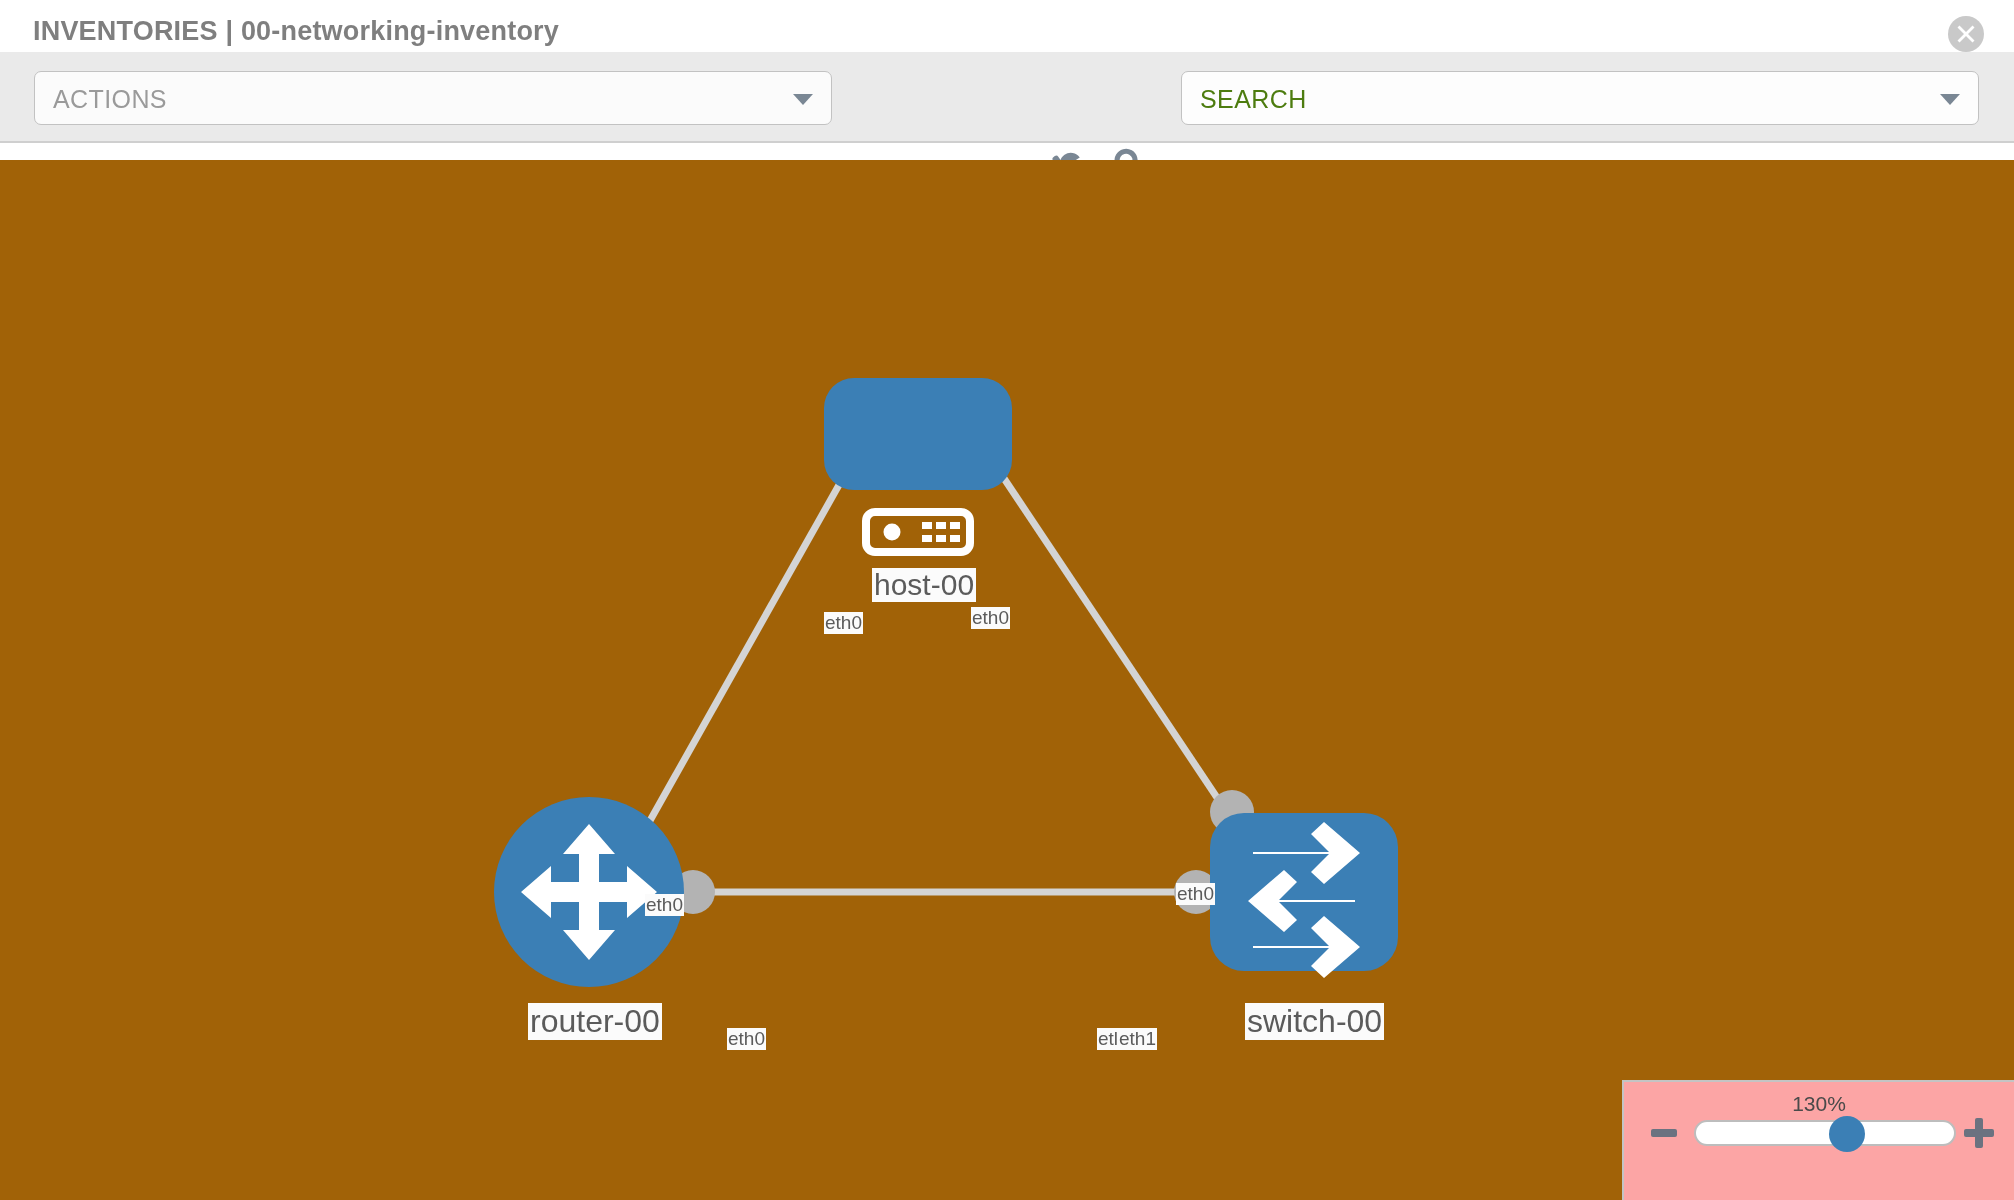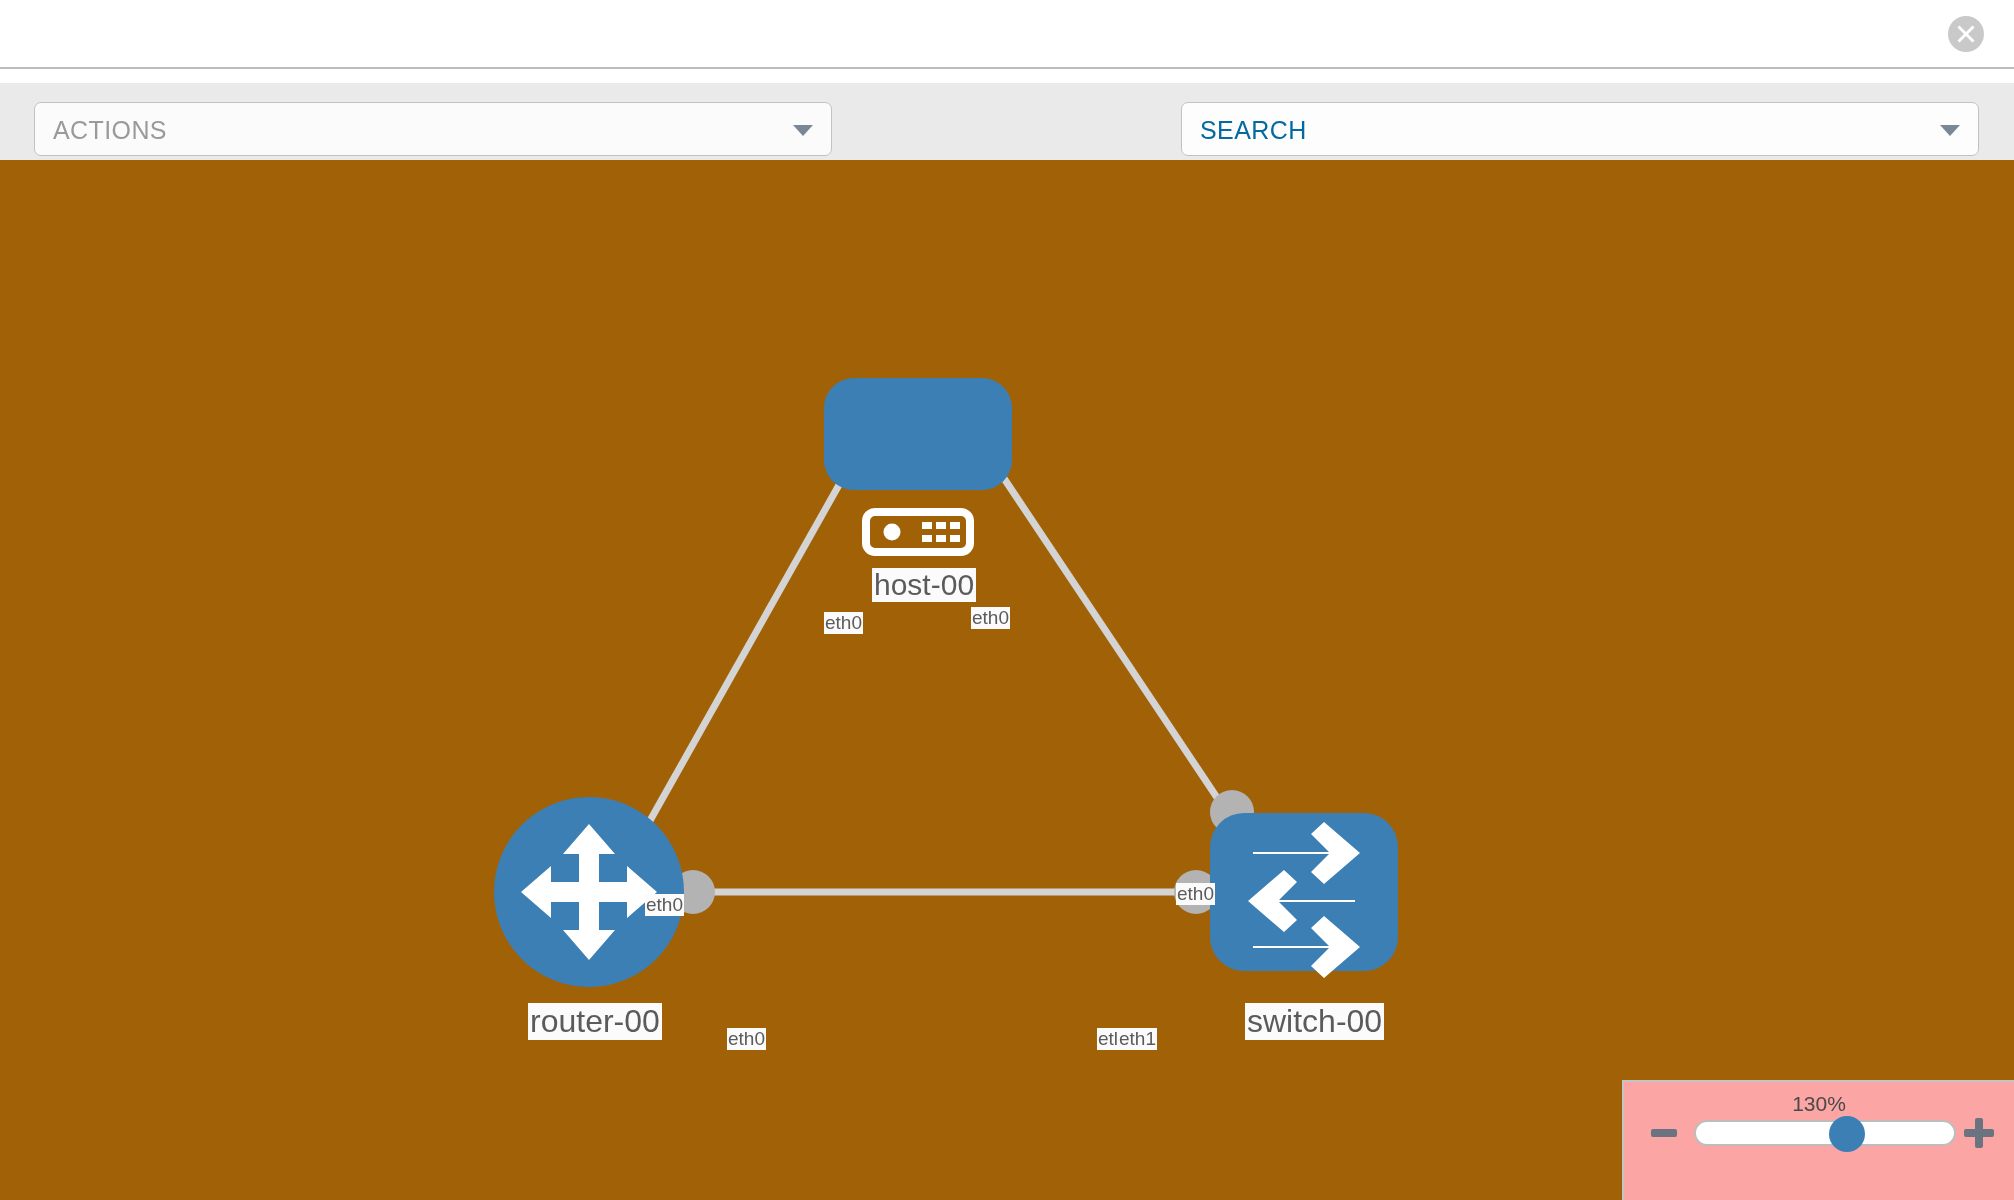--- a/index.html
+++ b/index.html
@@ -27,21 +27,21 @@
   .close-btn {
     position: absolute; right: 30px; top: 16px;
     width: 36px; height: 36px; border-radius: 50%;
     background: #c9c9c9;
     cursor: pointer;
   }
   .close-btn svg { display: block; }
 
   
   .toolbar {
-    position: absolute; left: 0; top: 83px;
+    position: absolute; left: 0; top: 52px;
     width: 2014px; height: 91px;
     background: #eaeaea;
     border-bottom: 2px solid #cfcfcf;
   }
   .actions-select {
     position: absolute; left: 34px; top: 19px;
     width: 798px; height: 54px;
     background: #fbfbfb;
     border: 1px solid #c2c2c2;
     border-radius: 7px;
@@ -69,21 +69,21 @@
   .search-box {
     position: absolute; left: 1181px; top: 19px;
     width: 798px; height: 54px;
     background: #fdfdfd;
     border: 1px solid #c2c2c2;
     border-radius: 7px;
     cursor: text;
   }
   .search-placeholder {
     position: absolute; left: 18px; top: 13px;
-    font-size: 25px; color: #0369a1; letter-spacing: 0.4px;
+    font-size: 25px; color: #4d7c0f; letter-spacing: 0.4px;
   }
 
   
   .canvas {
     position: absolute; left: 0; top: 160px;
     width: 2014px; height: 1040px;
     background: #a16207;
     overflow: hidden;
   }
   .topology-svg { position: absolute; left: 0; top: 0; }
@@ -141,20 +141,21 @@
     width: 36px; height: 36px; border-radius: 50%;
     background: #3b7fb5; cursor: grab;
   }
 </style>
 </head>
 <body>
 
 <div id="app">
 
   <div class="header">
+    <div class="header-title">INVENTORIES | 00-networking-inventory</div>
     <div class="close-btn">
       <svg width="36" height="36" viewBox="0 0 36 36" aria-hidden="true">
         <path d="M11.5 9.5 L18 16 L24.5 9.5 L26.5 11.5 L20 18 L26.5 24.5 L24.5 26.5 L18 20 L11.5 26.5 L9.5 24.5 L16 18 L9.5 11.5 Z" fill="#ffffff"></path>
       </svg>
     </div>
   </div>
 
   <div class="toolbar">
 
     <div class="actions-select">

